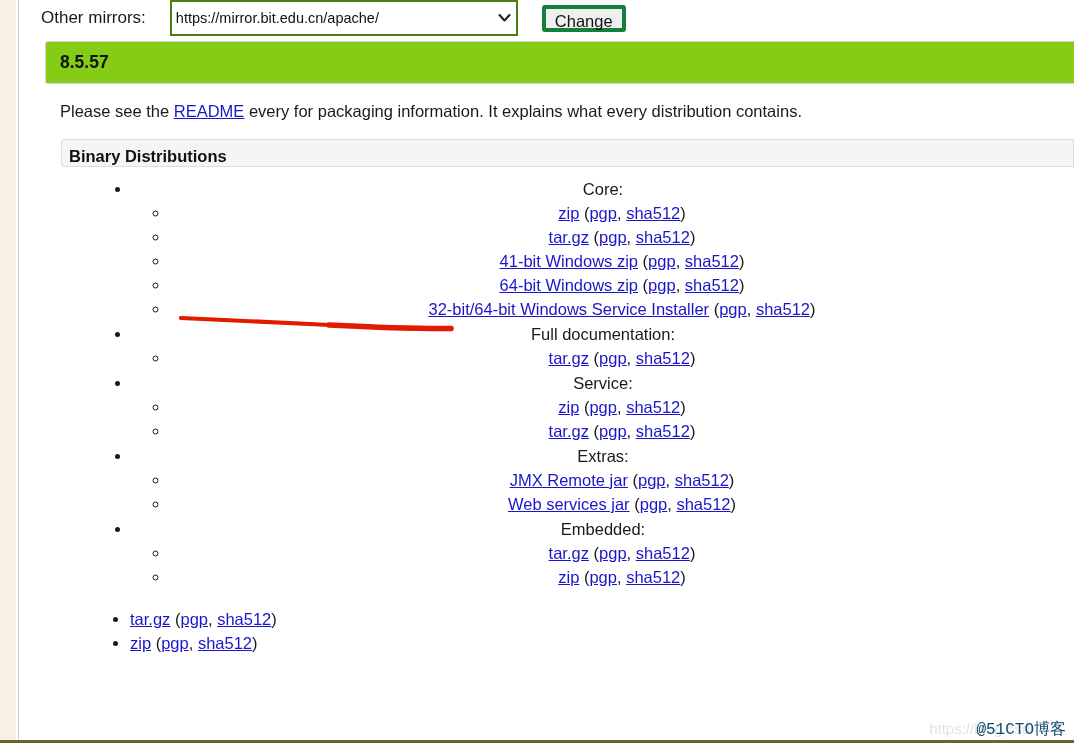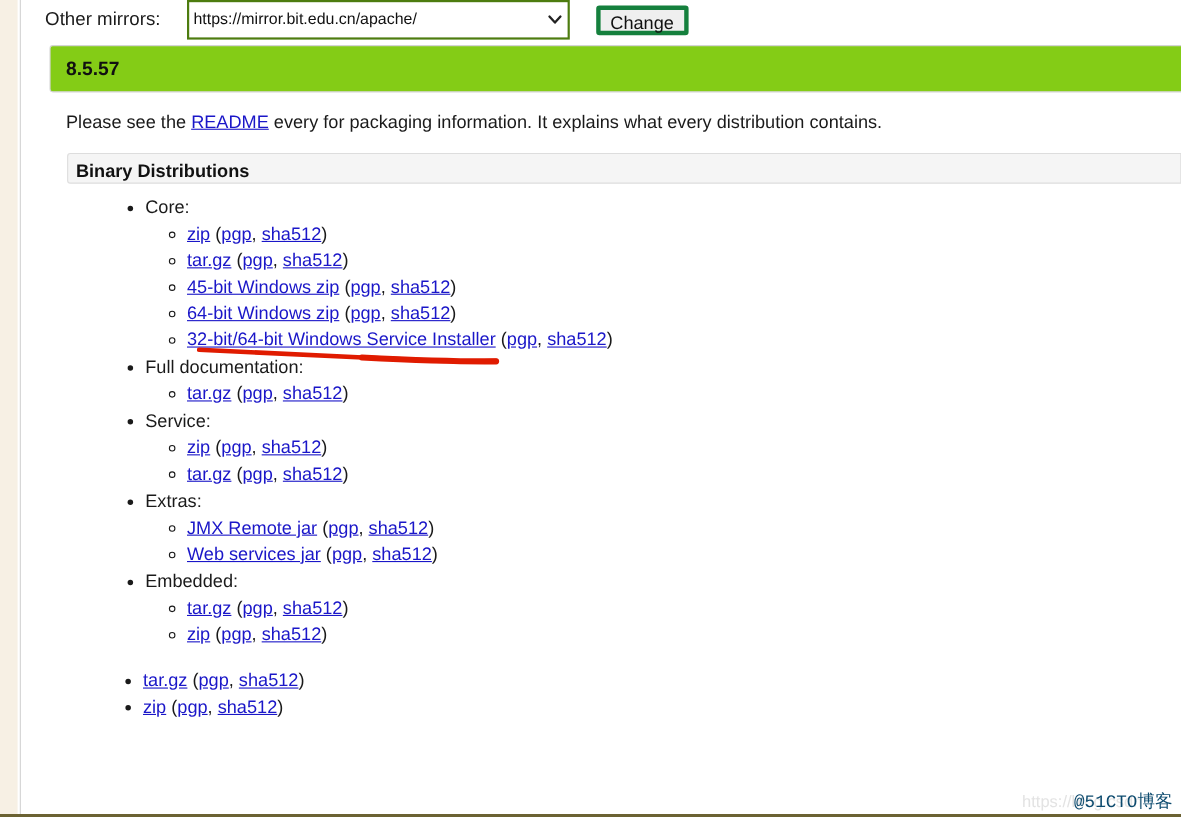--- a/index.html
+++ b/index.html
@@ -130,20 +130,21 @@
     font-size: 16.5px;
     font-weight: bold;
     color: #111;
   }
 
   
   ul.lvl1 {
     margin: 10px 0 0 0;
     padding-left: 113px;
     list-style-type: disc;
+    text-align: center;
   }
   ul.lvl1 > li {
     margin: 0 0 1px 0;
     font-size: 16.5px;
     color: #1a1a1a;
     line-height: 24px;
   }
   ul.lvl2 {
     margin: 0 0 0 0;
     padding-left: 38px;
@@ -240,21 +241,21 @@
   </div>
 
   <div class="panel-bar">
     <span>Binary Distributions</span>
   </div>
 
   <ul class="lvl1" id="binary-list">
       <li><span>Core:</span><ul class="lvl2">
           <li><a class="lnk">zip</a><span class="paren"> (</span><a class="lnk">pgp</a><span class="paren">, </span><a class="lnk">sha512</a><span class="paren">)</span></li>
           <li><a class="lnk">tar.gz</a><span class="paren"> (</span><a class="lnk">pgp</a><span class="paren">, </span><a class="lnk">sha512</a><span class="paren">)</span></li>
-          <li><a class="lnk">45-bit Windows zip</a><span class="paren"> (</span><a class="lnk">pgp</a><span class="paren">, </span><a class="lnk">sha512</a><span class="paren">)</span></li>
+          <li><a class="lnk">41-bit Windows zip</a><span class="paren"> (</span><a class="lnk">pgp</a><span class="paren">, </span><a class="lnk">sha512</a><span class="paren">)</span></li>
           <li><a class="lnk">64-bit Windows zip</a><span class="paren"> (</span><a class="lnk">pgp</a><span class="paren">, </span><a class="lnk">sha512</a><span class="paren">)</span></li>
           <li><a class="lnk">32-bit/64-bit Windows Service Installer</a><span class="paren"> (</span><a class="lnk">pgp</a><span class="paren">, </span><a class="lnk">sha512</a><span class="paren">)</span></li>
         </ul></li>
       <li><span>Full documentation:</span><ul class="lvl2">
           <li><a class="lnk">tar.gz</a><span class="paren"> (</span><a class="lnk">pgp</a><span class="paren">, </span><a class="lnk">sha512</a><span class="paren">)</span></li>
         </ul></li>
       <li><span>Service:</span><ul class="lvl2">
           <li><a class="lnk">zip</a><span class="paren"> (</span><a class="lnk">pgp</a><span class="paren">, </span><a class="lnk">sha512</a><span class="paren">)</span></li>
           <li><a class="lnk">tar.gz</a><span class="paren"> (</span><a class="lnk">pgp</a><span class="paren">, </span><a class="lnk">sha512</a><span class="paren">)</span></li>
         </ul></li>

